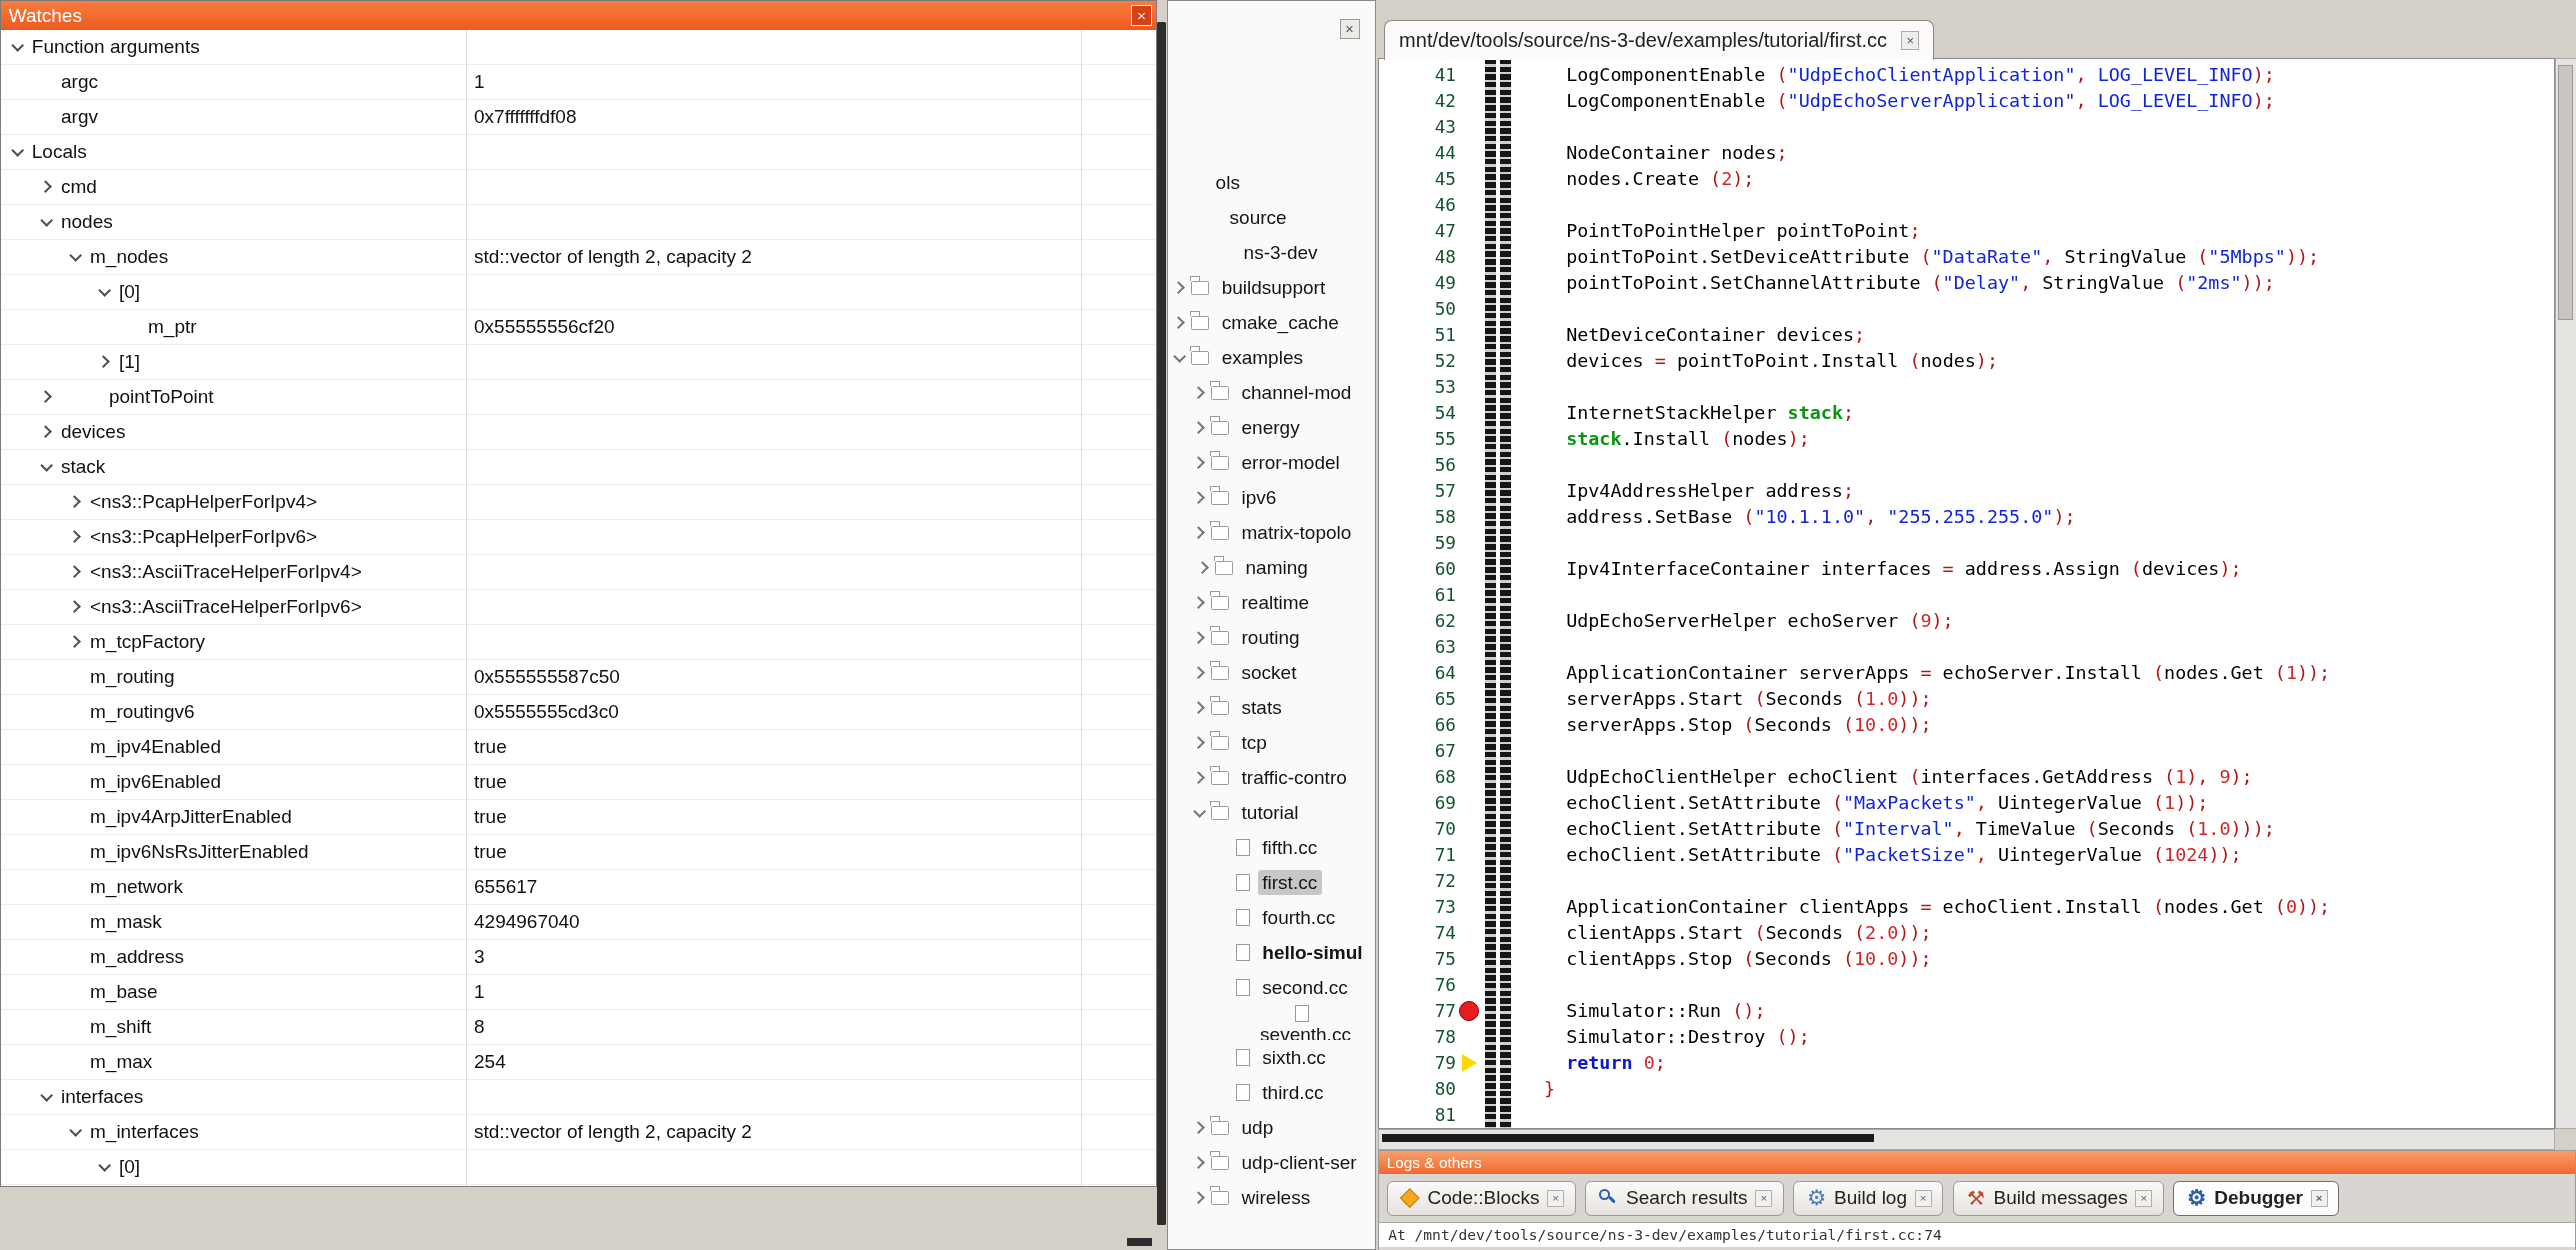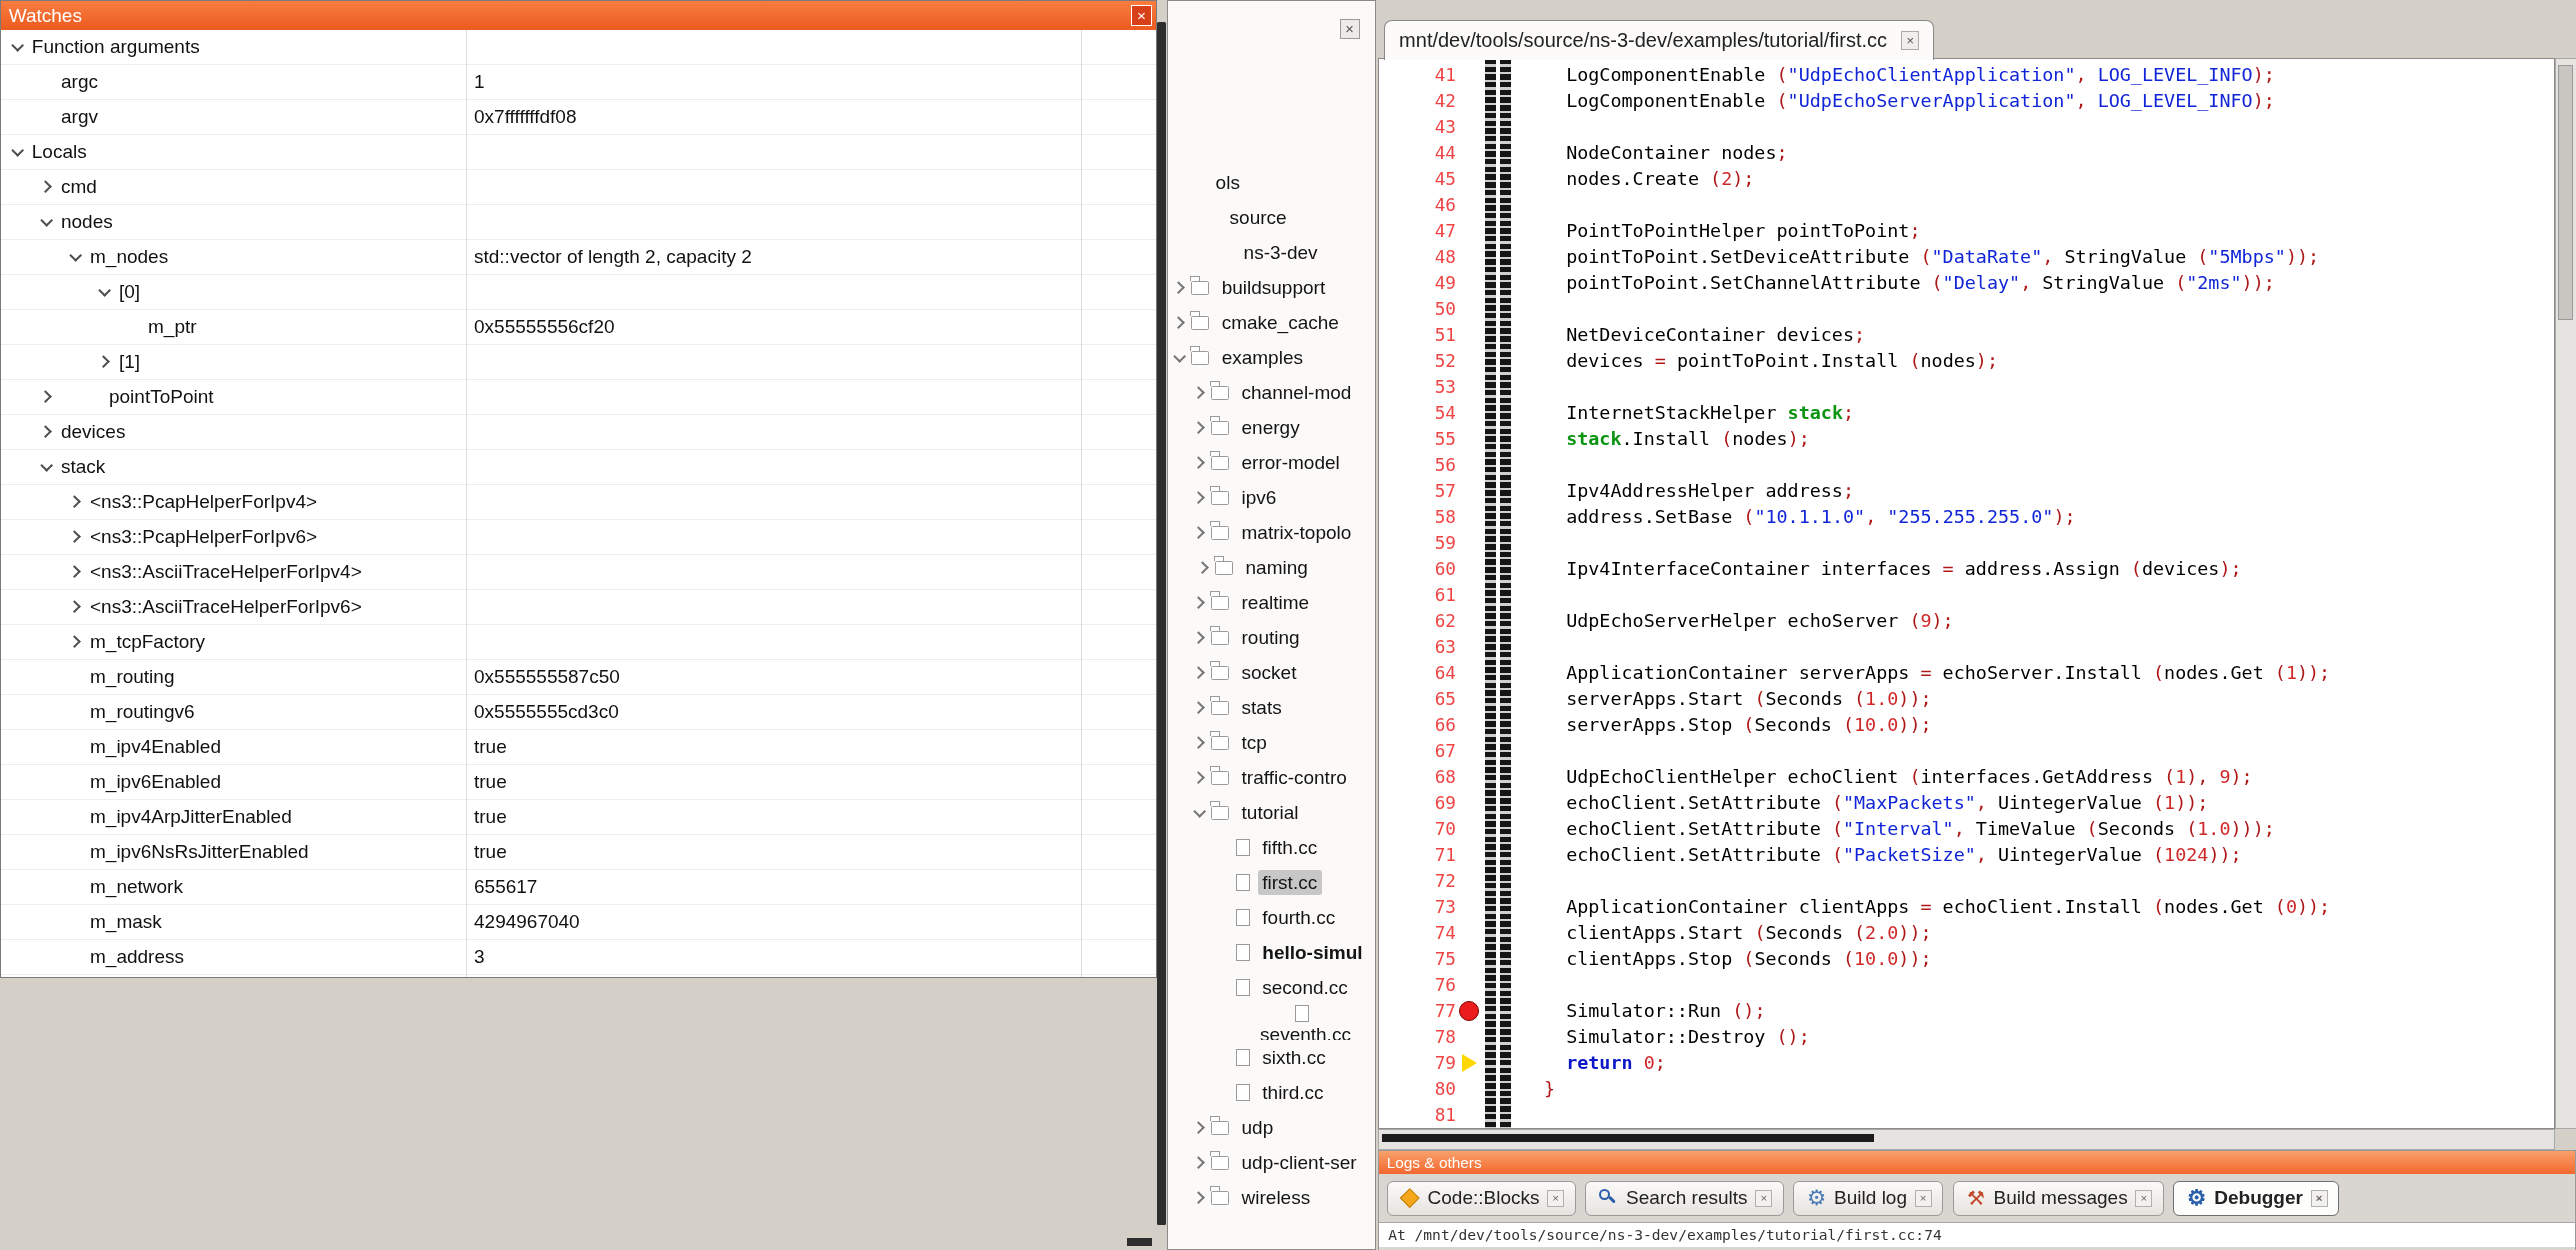--- a/index.html
+++ b/index.html
@@ -1,20 +1,20 @@
 <!DOCTYPE html>
 <html style="font-size:12.3px"><head>
 <meta charset="utf-8">
 <style>
   html,body{margin:0;padding:0;}
   body{width:2576px;height:1250px;position:relative;overflow:hidden;background:#d4d0c8;
        font-family:"Liberation Sans",sans-serif;color:#111;}
 
   
-  .watches{position:absolute;left:0;top:0;width:1157px;height:978px;background:#fff;
+  .watches{position:absolute;left:0;top:0;width:1157px;height:1187px;background:#fff;
            border:1.5px solid #7a7a7a;box-sizing:border-box;}
   .w-title{height:29px;background:linear-gradient(180deg,#f97d40,#ec5a1f);color:#fff;
            font-size:19px;line-height:29px;padding-left:7.7px;position:relative;}
   .w-close{position:absolute;top:3.8px;right:3.8px;width:21.5px;height:21.5px;background:#d8401a;
            border:1.5px solid #fff;box-sizing:border-box;color:#fff;display:flex;
            align-items:center;justify-content:center;font-size:15.4px;}
   .w-close::before{content:"×";}
   .w-body{position:absolute;top:29px;left:0;right:0;bottom:0;overflow:hidden;background:#fff;}
   .w-body::before{content:"";position:absolute;left:465px;top:0;bottom:0;width:0.8px;background:#dcdcdc;z-index:3;}
   .w-body::after{content:"";position:absolute;left:1080px;top:0;bottom:0;width:0.8px;background:#dcdcdc;z-index:3;}
@@ -59,21 +59,21 @@
   .tab-x{margin-left:14px;width:18.4px;height:18.4px;border:1.5px solid #aaa;background:#f0eeec;color:#555;
          display:flex;align-items:center;justify-content:center;font-size:13px;box-sizing:border-box;}
   .tab-x::before{content:"×";}
   .code-area{position:absolute;left:0;top:58px;width:1177px;height:1071px;background:#fff;
              border:1.5px solid #8a8a8a;box-sizing:border-box;overflow:hidden;}
   .fold-bar{position:absolute;left:106px;top:0;bottom:0;width:26px;display:flex;gap:3.1px;background:#fff;}
   .fold-bar div{flex:1;background:repeating-linear-gradient(180deg,#151515 0 5.4px,#cfcfcf 5.4px 7.7px);}
   .code-lines{position:absolute;left:0;top:3.1px;right:0;}
   .line{height:26px;position:relative;font-family:"DejaVu Sans Mono","Liberation Mono",monospace;
         font-size:18.4px;line-height:26px;white-space:pre;}
-  .ln{position:absolute;left:0;top:0;width:77px;text-align:right;color:#ef4444;font-size:17.7px;}
+  .ln{position:absolute;left:0;top:0;width:77px;text-align:right;color:#14532d;font-size:17.7px;}
   .marker{position:absolute;left:78px;top:0;width:28px;height:100%;}
   .bp{position:absolute;left:1.5px;top:3.1px;width:20px;height:20px;border-radius:50%;background:#ea1c1c;
       border:1.5px solid #7e0000;box-sizing:border-box;}
   .cur{position:absolute;left:4.6px;top:3.8px;width:0;height:0;border-top:9.2px solid transparent;
        border-bottom:9.2px solid transparent;border-left:15.4px solid #ffd800;}
   .code{position:absolute;left:165px;top:0;}
   .tk-p{color:#000;}
   .tk-s{color:#1024d8;}
   .tk-n{color:#d02828;}
   .tk-o{color:#b01818;}

